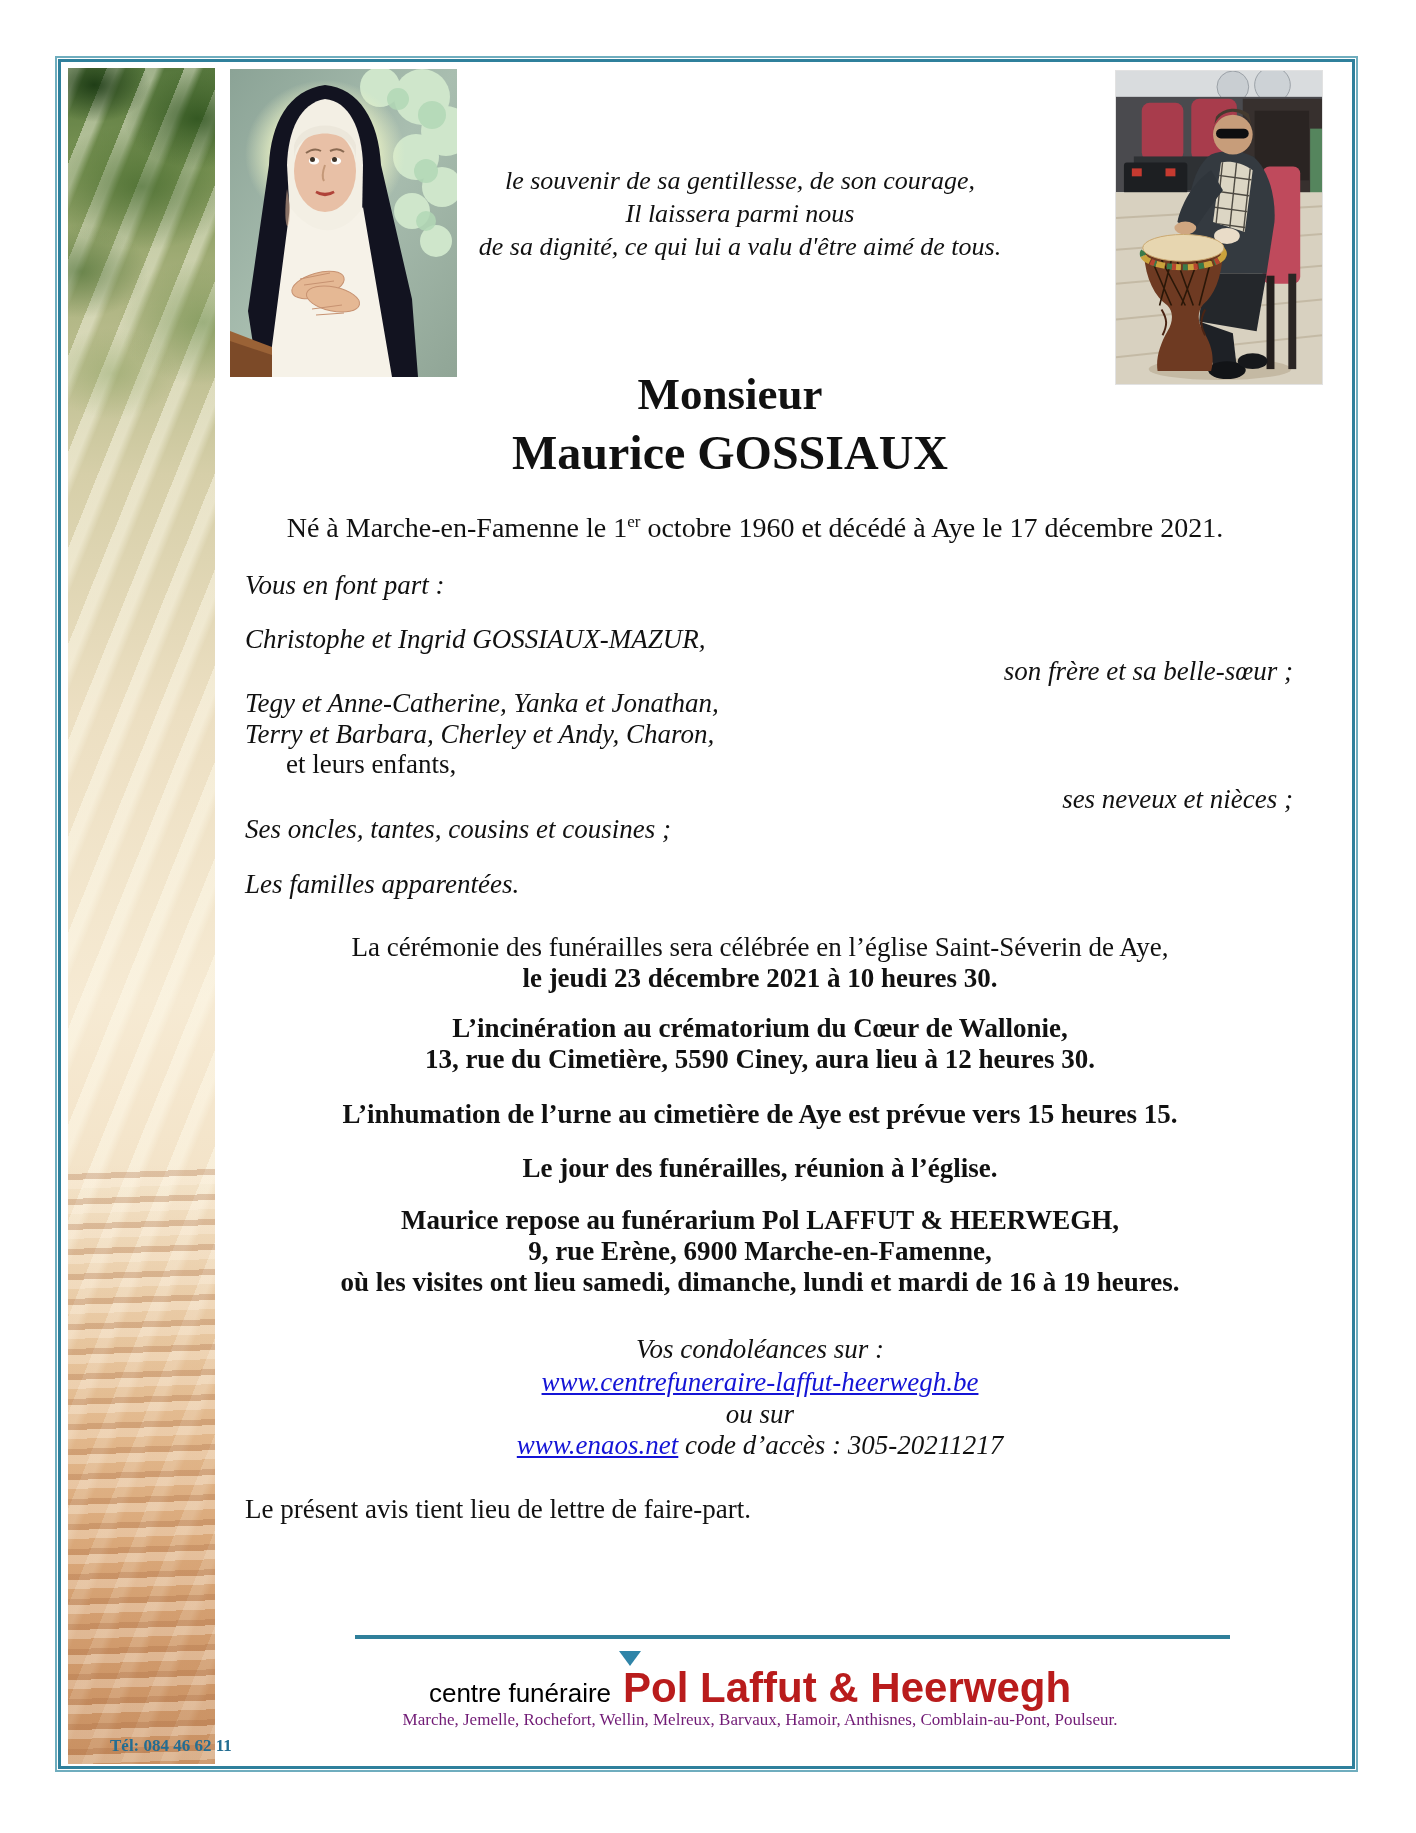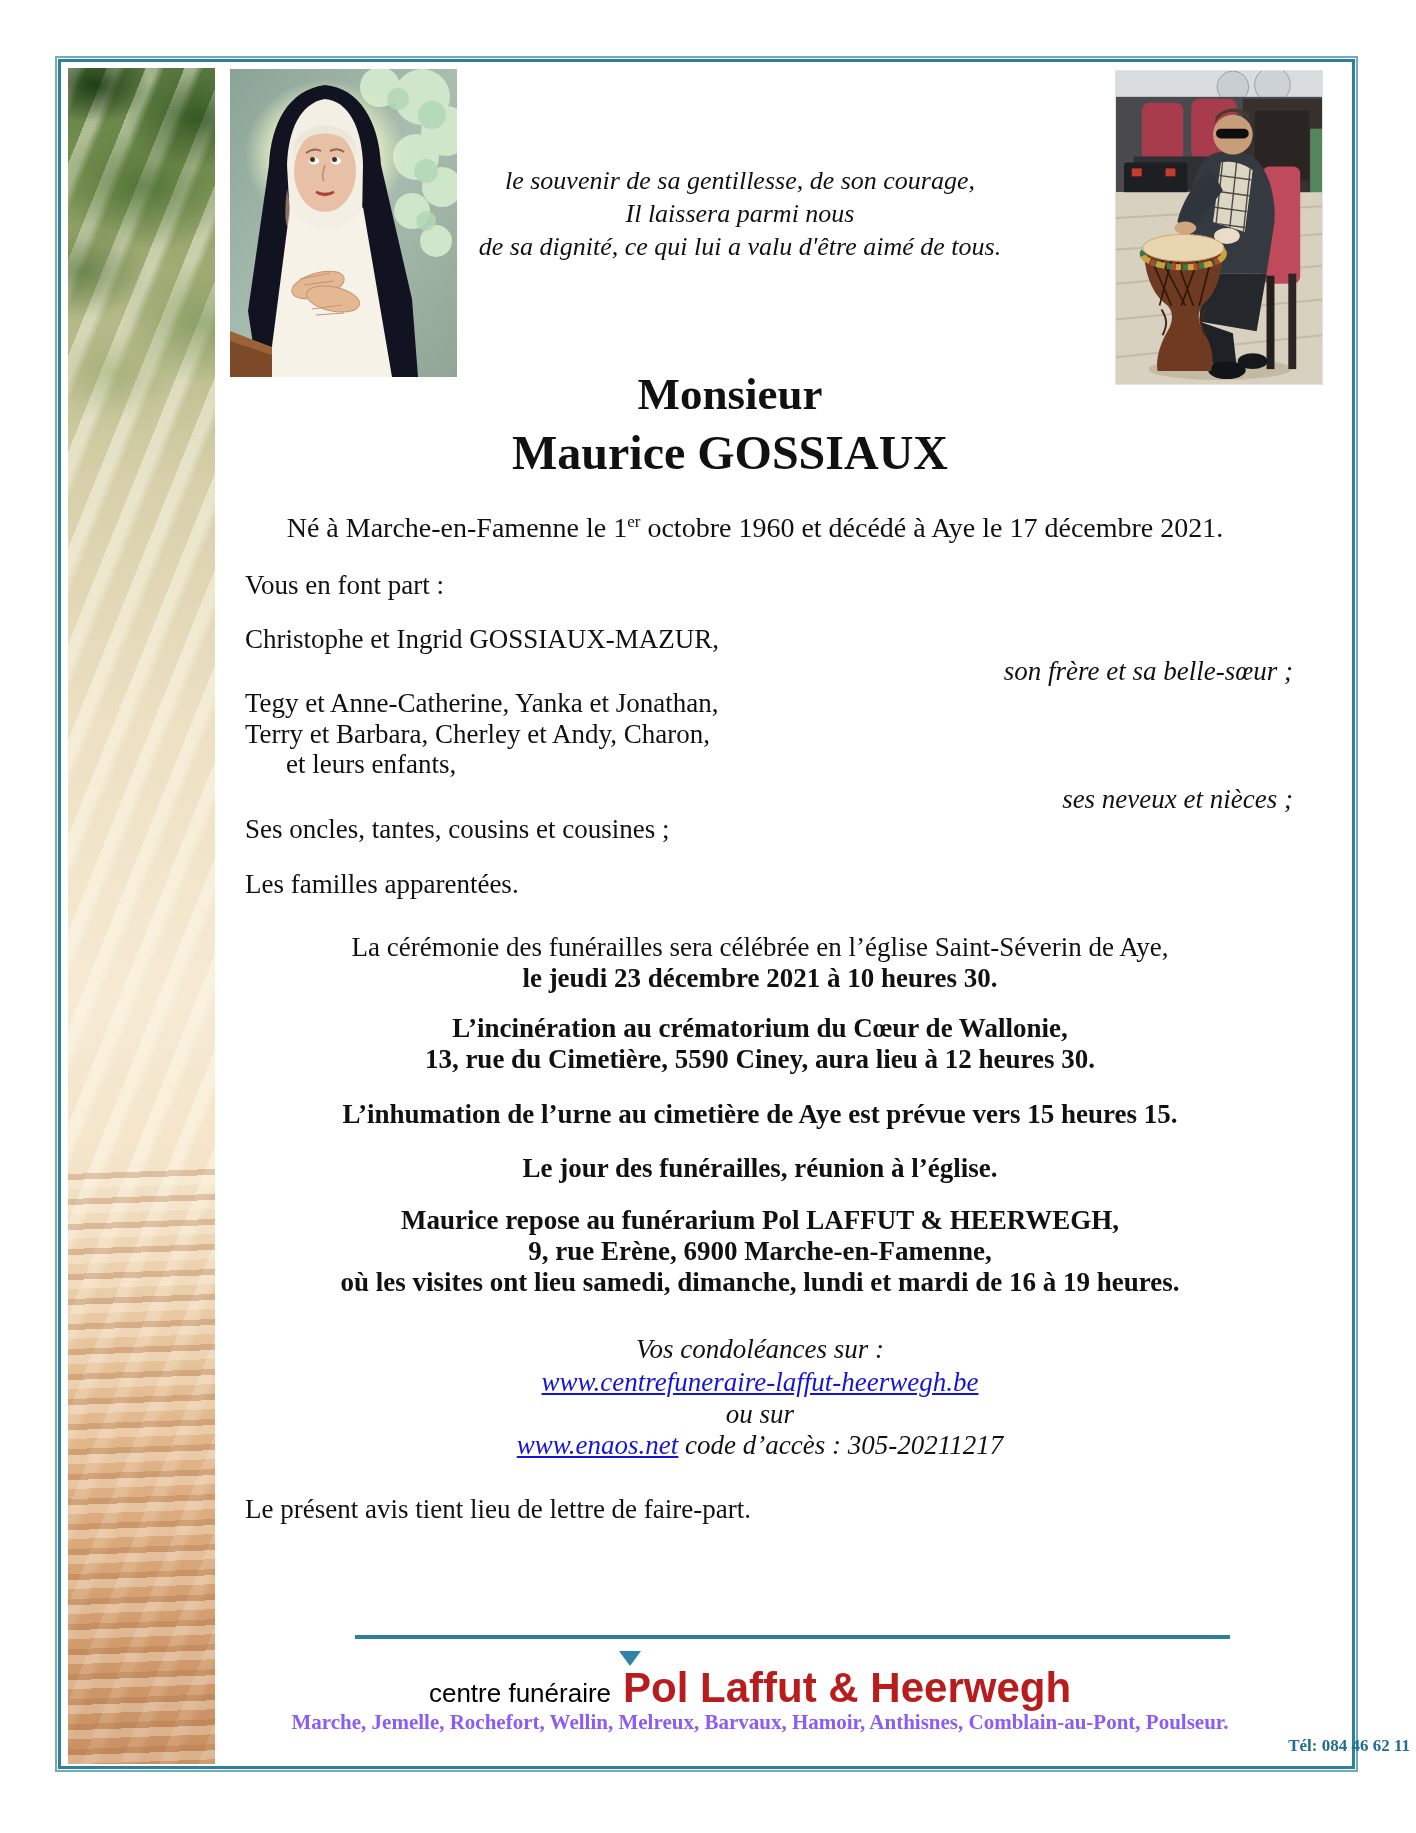--- a/index.html
+++ b/index.html
@@ -36,42 +36,42 @@
 
   .abs{position:absolute;}
   .epitaph{left:420px;top:164px;width:640px;text-align:center;font-style:italic;
            font-size:26px;line-height:33px;}
   .title-block{left:225px;top:366px;width:1010px;text-align:center;font-weight:bold;}
   .title-salutation{display:block;font-size:45px;line-height:57px;}
   .title-name{display:block;font-size:48px;line-height:60px;}
   .vital{left:230px;top:512px;width:1050px;text-align:center;font-size:28px;}
   .vital sup{font-size:17px;}
 
-  .pl{left:245px;font-size:27px;}
+  .pl{left:245px;font-size:27px;font-style:italic;}
   .pl-indent{left:286px;font-size:27px;}
   .pr{right:123px;text-align:right;font-style:italic;font-size:27px;margin-left:28px;}
 
   .cblock{left:230px;width:1060px;text-align:center;font-size:27px;}
   .b{font-weight:bold;}
   .it{font-style:italic;}
 
   .doc-link{color:#1414d6;text-decoration:underline;font-style:italic;}
 
   .notice{left:245px;top:1494px;font-size:27px;}
 
   .footer-rule{left:355px;top:1635px;width:875px;height:4px;background:#2f7f9a;}
   .logo-row{left:100px;top:1664px;width:1300px;display:flex;justify-content:center;
             align-items:baseline;gap:12px;font-family:"Liberation Sans","DejaVu Sans",sans-serif;}
   .brand-small{font-size:26px;color:#000000;}
   .brand-big{position:relative;font-size:42px;font-weight:bold;color:#b91c1c;letter-spacing:0px;}
   .brand-big::before{content:"";position:absolute;left:-4px;top:-13px;width:0;height:0;
       border-left:11px solid transparent;border-right:11px solid transparent;
       border-top:15px solid #2f84a8;}
-  .cities{left:110px;top:1710px;width:1300px;text-align:center;font-size:21px;font-weight:bold;color:#8b5cf6;}
-  .tel{left:110px;top:1736px;width:1300px;text-align:right;font-size:17px;font-weight:bold;color:#236d92;}
+  .cities{left:110px;top:1710px;width:1300px;text-align:center;font-size:17px;font-weight:normal;color:#701a75;}
+  .tel{left:110px;top:1736px;width:1300px;text-align:left;font-size:17px;font-weight:bold;color:#236d92;}
 </style>
 </head>
 <body>
 
 <div class="page">
 
   <div class="frame"></div>
 
   <div class="sidebar-art"></div>
 

